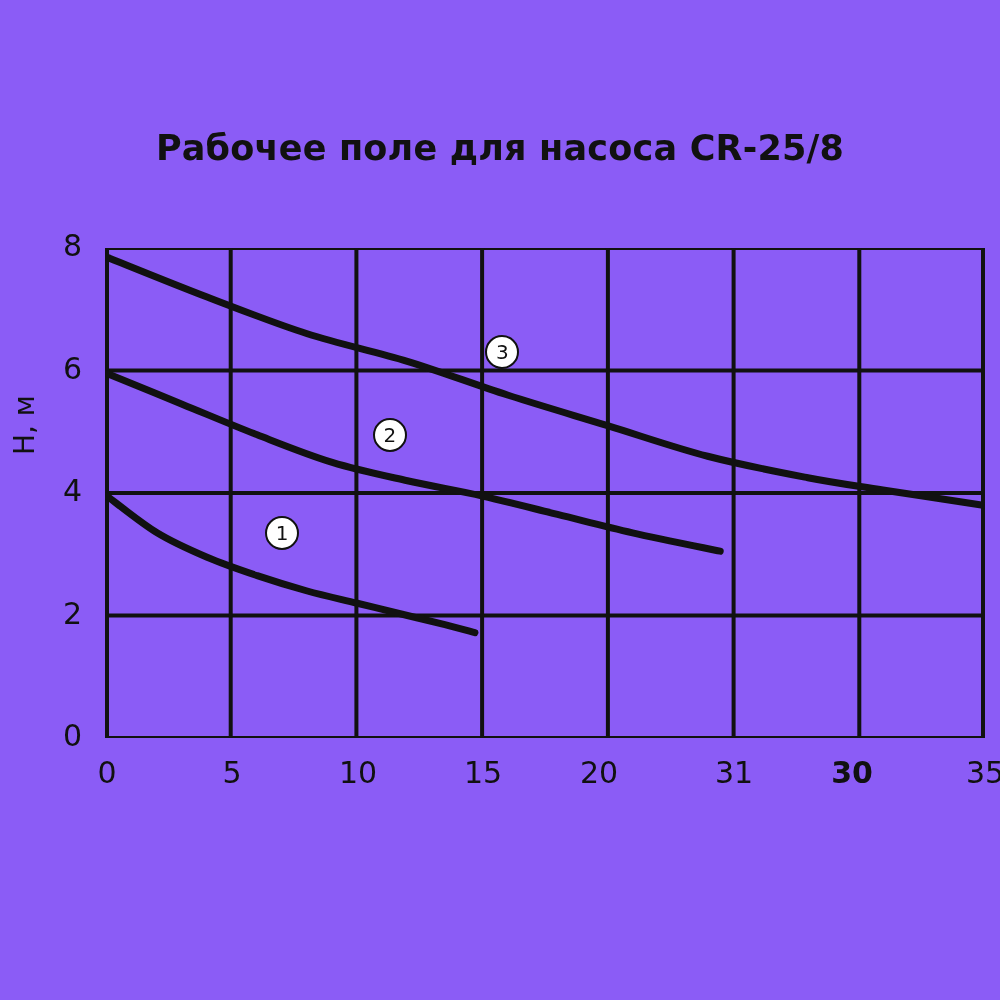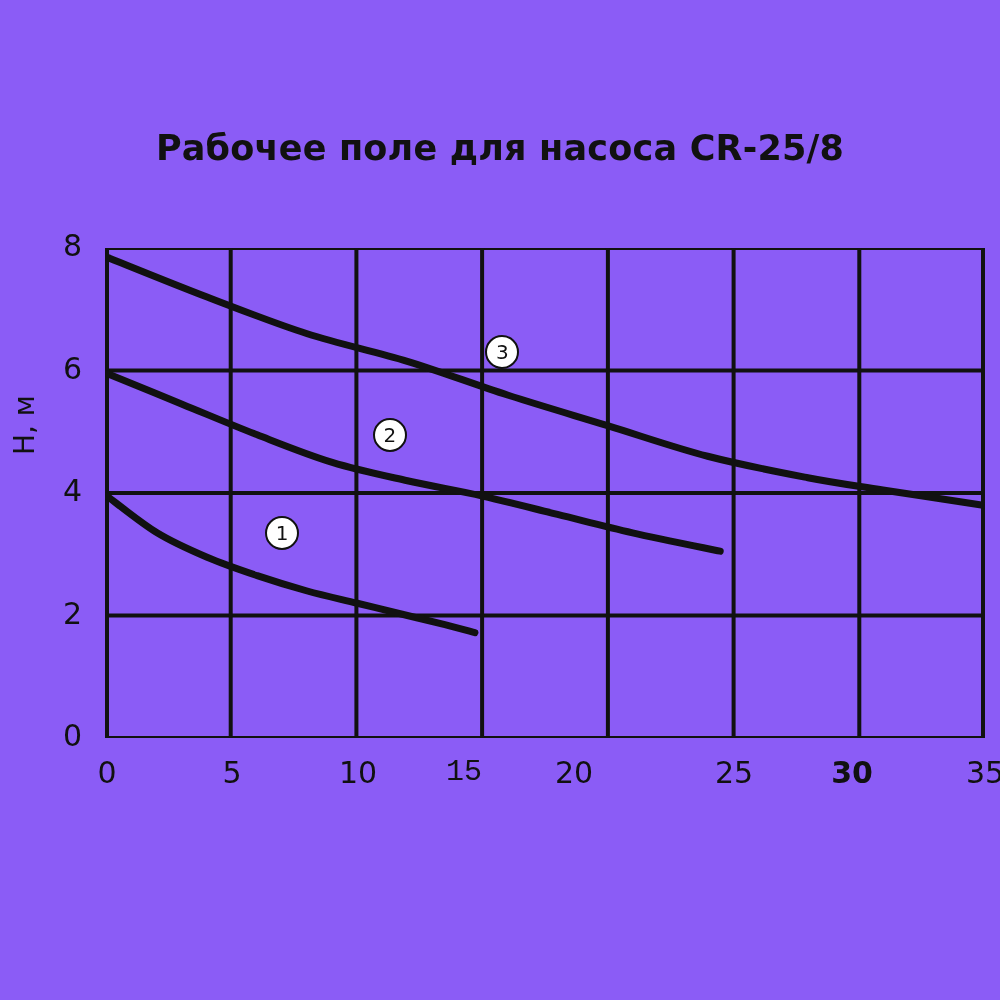--- a/index.html
+++ b/index.html
@@ -107,23 +107,23 @@
 
   <div class="tick-y" style="top:248px;">8</div>
   <div class="tick-y" style="top:370.5px;">6</div>
   <div class="tick-y" style="top:493px;">4</div>
   <div class="tick-y" style="top:615.5px;">2</div>
   <div class="tick-y" style="top:738px;">0</div>
 
   <div class="tick-x" style="left:107px;">0</div>
   <div class="tick-x" style="left:232px;">5</div>
   <div class="tick-x" style="left:358px;text-align:center;">10</div>
-  <div class="tick-x" style="left:464px;font-family:Liberation Mono, monospace;">15</div>
-  <div class="tick-x" style="left:574px;">20</div>
-  <div class="tick-x" style="left:734px;">25</div>
+  <div class="tick-x" style="left:483px;">15</div>
+  <div class="tick-x" style="left:599px;">20</div>
+  <div class="tick-x" style="left:734px;">31</div>
   <div class="tick-x" style="left:852px;font-weight:bold;">30</div>
   <div class="tick-x" style="left:985px;">35</div>
 
   <div id="plot-area">
     <svg id="plot-svg" width="880" height="490" viewBox="0 0 880 490">
       <g>
 
         <line x1="0" y1="0" x2="880" y2="0" stroke="#111111" stroke-width="4"></line>
         <line x1="0" y1="122.5" x2="880" y2="122.5" stroke="#111111" stroke-width="4"></line>
         <line x1="0" y1="245" x2="880" y2="245" stroke="#111111" stroke-width="4"></line>

